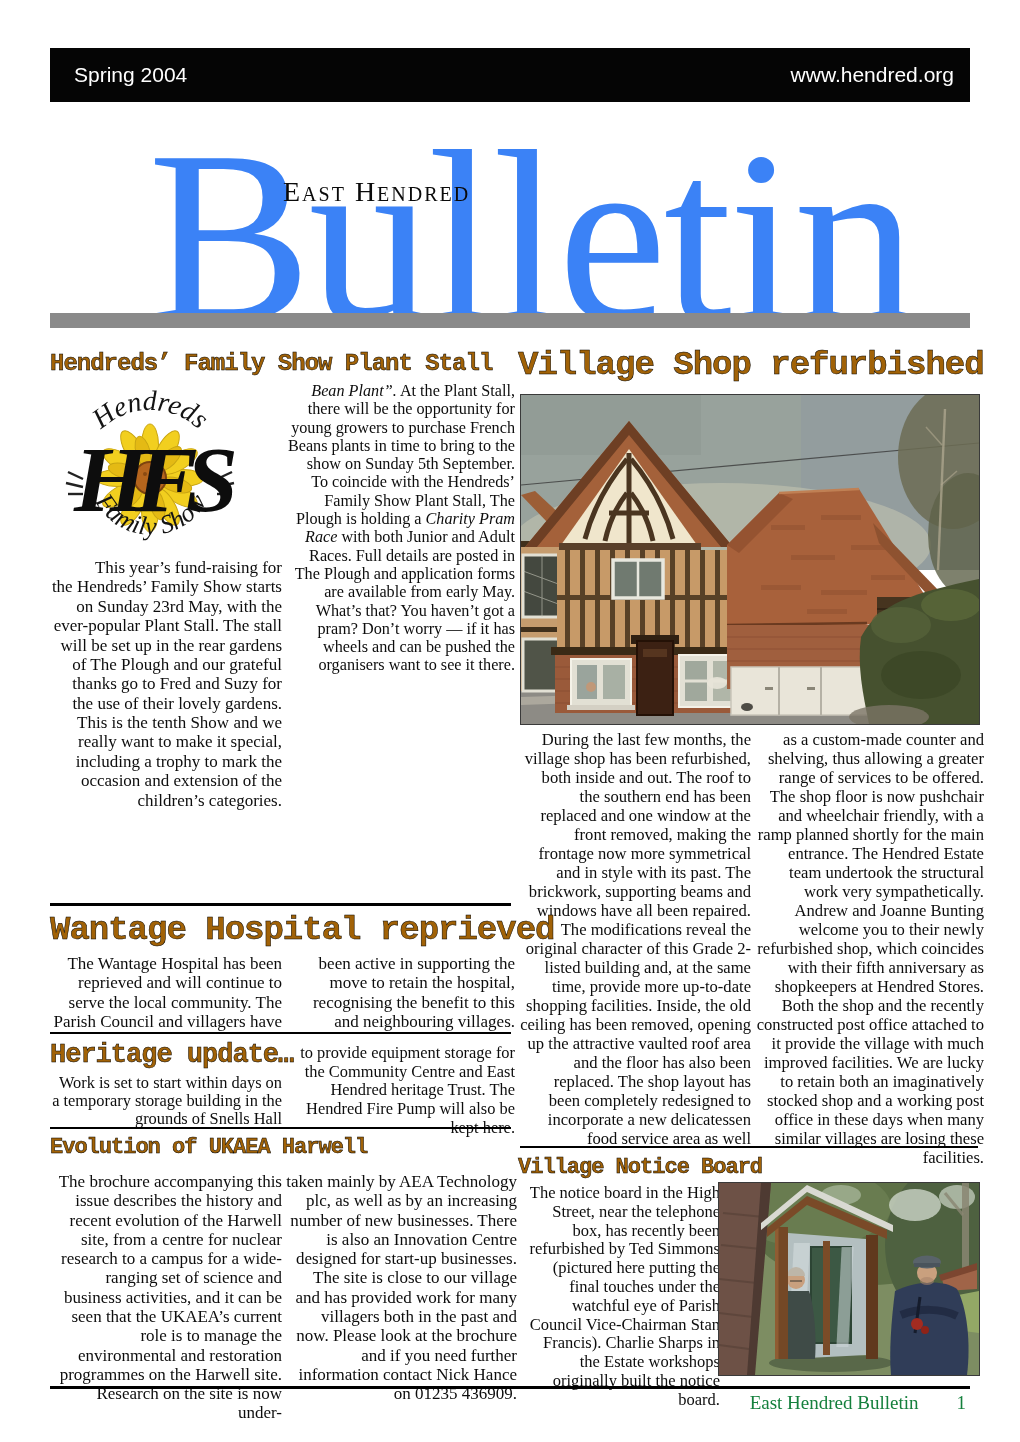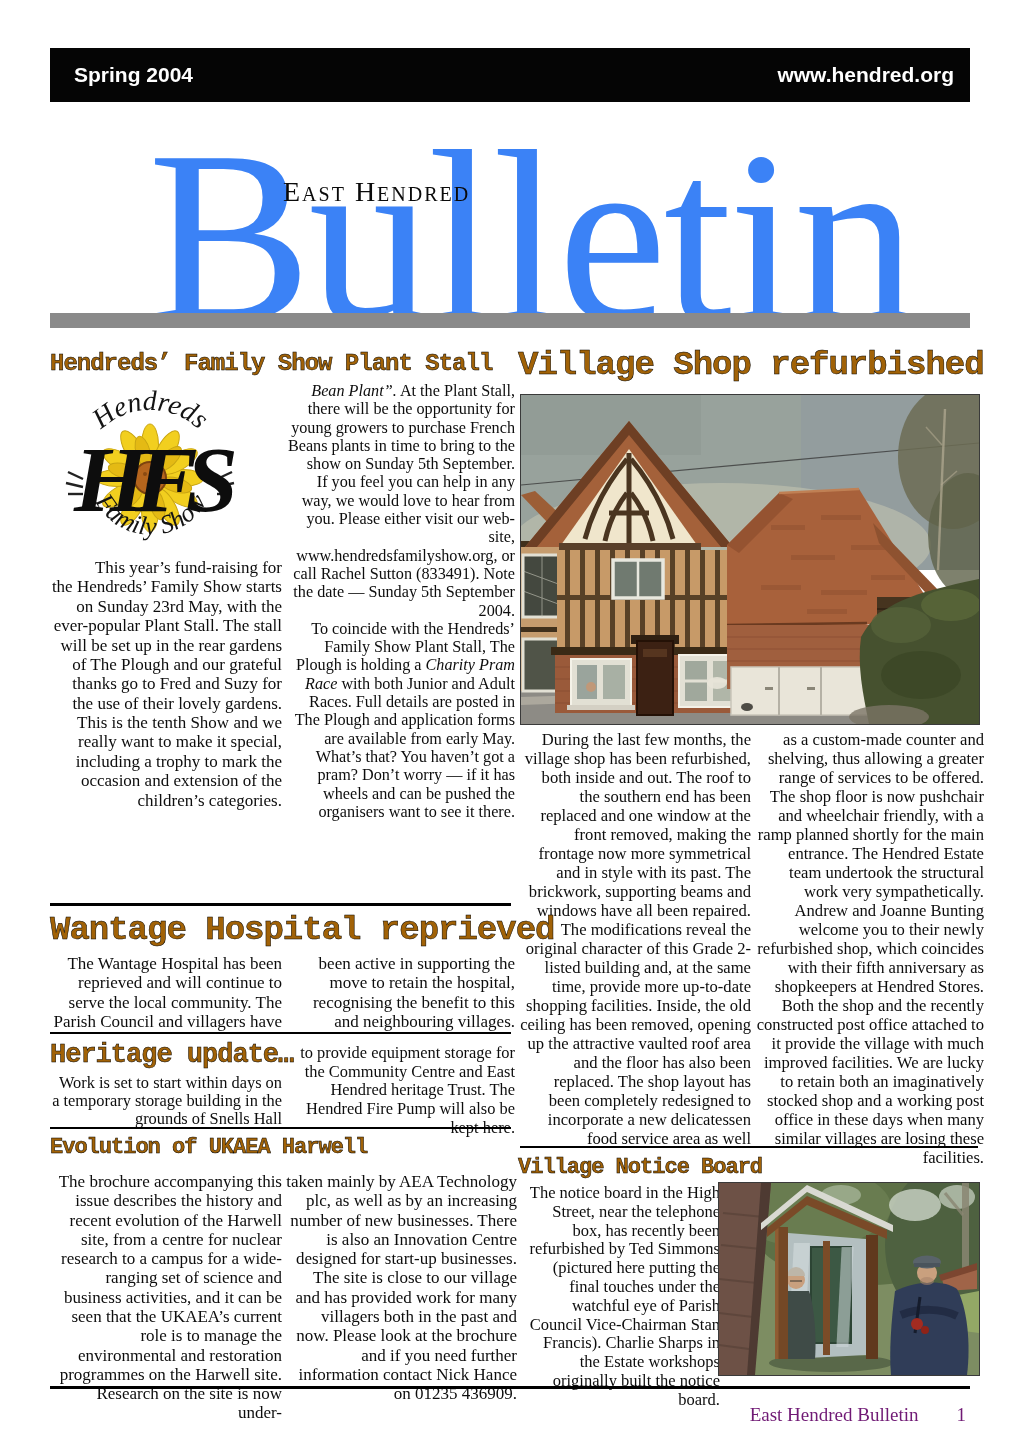--- a/index.html
+++ b/index.html
@@ -16,21 +16,21 @@
   .rule{background:#000;}
   .coltext{font-size:17px;line-height:1.14;color:#0d0d0d;text-align:right;}
   .coltext p{margin:0;}
   .coltext p.ind{text-indent:1.45em;}
   .ital{font-style:italic;}
   .photo{border:1px solid #3a3a3a;background:#fff;display:block;}
   #header-bar{
     left:50px;top:48px;width:920px;height:54px;background:#050505;color:#fff;
     display:flex;justify-content:space-between;align-items:center;
     padding:0 16px 0 24px;box-sizing:border-box;
-    font-family:"Liberation Sans", sans-serif;font-weight:bold;font-size:21px;
+    font-family:"Liberation Sans", sans-serif;font-weight:normal;font-size:21px;
   }
   #masthead-title{
     left:148px;top:115px;font-family:"Liberation Serif", serif;
     font-size:245px;line-height:1;letter-spacing:-3px;color:#3b82f6;white-space:nowrap;
   }
   #masthead-small{
     left:283px;top:176px;font-family:"Liberation Serif", serif;
     font-variant:small-caps;font-size:28px;letter-spacing:2px;color:#0a0a0a;white-space:nowrap;
   }
   #gray-bar{left:50px;top:313px;width:920px;height:15px;background:#8a8a8a;}
@@ -51,21 +51,21 @@
   #heritage-col1{left:50px;top:1074px;width:232px;font-size:16.4px;line-height:1.11;}
   #heritage-col2{left:285px;top:1044px;width:230px;font-size:16.4px;line-height:1.14;}
   #ukaea-heading{left:50px;top:1135px;font-size:22px;}
   #ukaea-col1{left:50px;top:1172px;width:232px;line-height:1.135;}
   #ukaea-col2{left:285px;top:1172px;width:232px;line-height:1.135;}
   #notice-heading{left:518px;top:1155px;font-size:22px;}
   #notice-text{left:520px;top:1184px;width:200px;font-size:16.5px;line-height:1.14;}
   #footer-rule{left:50px;top:1386px;width:920px;height:3px;}
   #footer-line{
     left:50px;top:1392px;width:920px;display:flex;justify-content:flex-end;
-    align-items:baseline;gap:38px;font-size:19px;color:#701a75;padding-right:4px;box-sizing:border-box;margin-top:12px;
+    align-items:baseline;gap:38px;font-size:19px;color:#15803d;padding-right:4px;box-sizing:border-box;
   }
 </style>
 </head>
 <body>
 
 <div id="header-bar" class="abs">
   <span>Spring 2004</span>
   <span>www.hendred.org</span>
 </div>
 
@@ -126,21 +126,20 @@
 
   <text x="90" y="131" text-anchor="middle" font-family="'Liberation Serif', serif" font-style="italic" font-weight="bold" font-size="94" letter-spacing="-12" fill="#0d0d0d">HFS</text>
 </svg>
 
 <div id="plant-col1" class="abs coltext">
   <p class="ind">This year’s fund-raising for the Hendreds’ Family Show starts on Sunday 23rd May, with the ever-popular Plant Stall. The stall will be set up in the rear gardens of The Plough and our grateful thanks go to Fred and Suzy for the use of their lovely gardens. This is the tenth Show and we really want to make it special, including a trophy to mark the occasion and extension of the children’s categories.</p>
 </div>
 
 <div id="plant-col2" class="abs coltext">
   <p><span class="ital">Bean Plant”.</span><span> At the Plant Stall, there will be the opportunity for young growers to purchase French Beans plants in time to bring to the show on Sunday 5th September.</span></p>
-  <p class="ind">If you feel you can help in any way, we would love to hear from you. Please either visit our web-site, www.hendredsfamilyshow.org, or call Rachel Sutton (833491). Note the date — Sunday 5th September 2004.</p>
   <p><span>To coincide with the Hendreds’ Family Show Plant Stall, The Plough is holding a </span><span class="ital">Charity Pram Race</span><span> with both Junior and Adult Races. Full details are posted in The Plough and application forms are available from early May.</span></p>
   <p class="ind">What’s that?  You haven’t got a pram?  Don’t worry — if it has wheels and can be pushed the organisers want to see it there.</p>
 </div>
 
 <div id="shop-heading" class="abs headline">Village Shop refurbished</div>
 
 <svg class="abs photo" style="left:520px;top:394px;" width="458" height="329" viewBox="0 0 458 329" xmlns="http://www.w3.org/2000/svg">
 
   <rect x="0" y="0" width="458" height="175" fill="#98a29c"></rect>
   <rect x="280" y="0" width="178" height="175" fill="#8d98a0" opacity="0.5"></rect>

